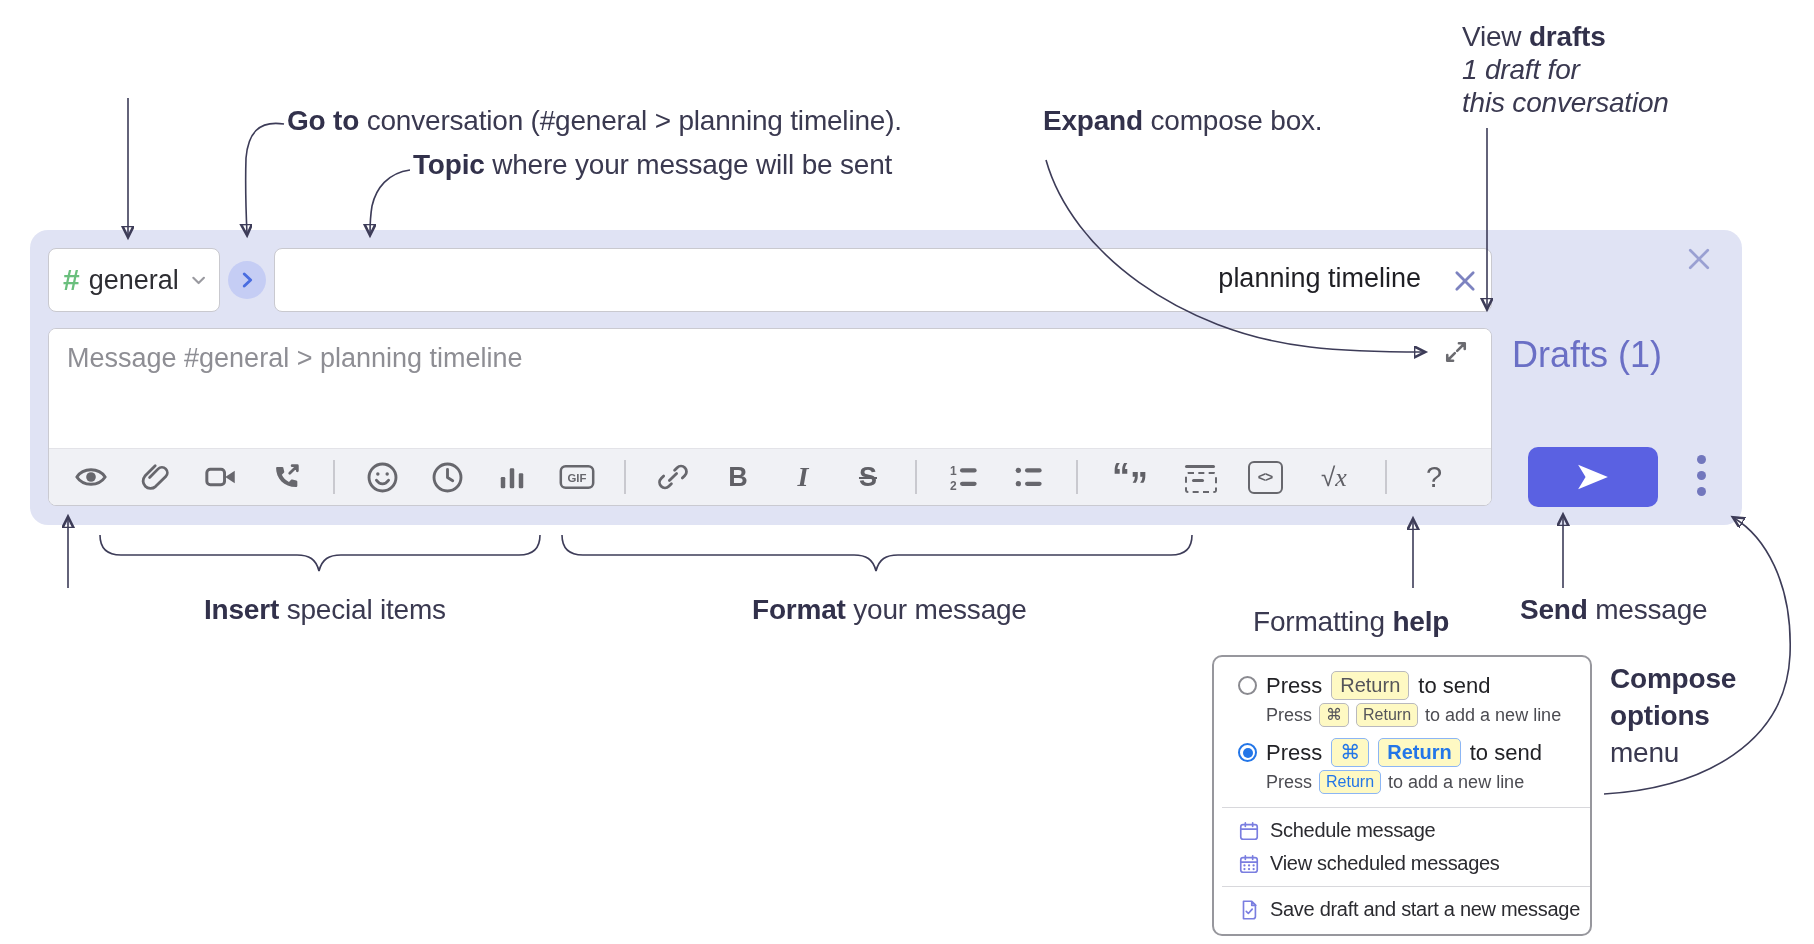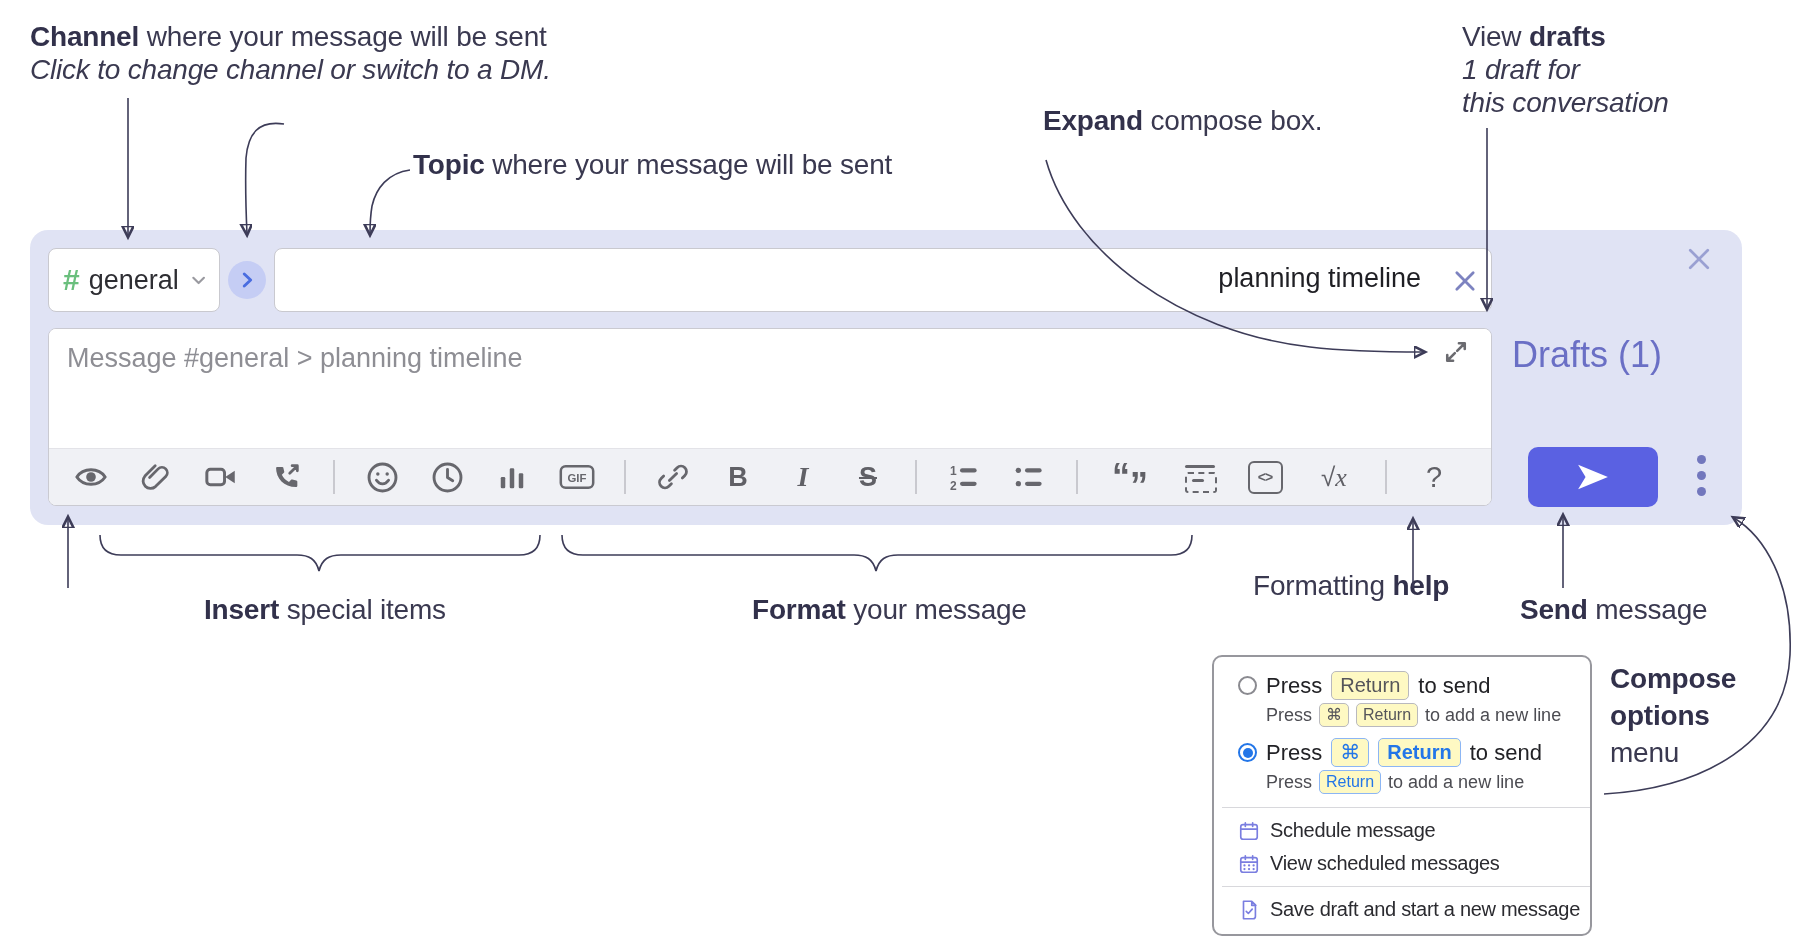--- a/index.html
+++ b/index.html
@@ -66,42 +66,41 @@
   .pdiv{border-top:1.5px solid #d8d8dc;margin:6px 0;}
   .mrow{display:flex;align-items:center;gap:10px;font-size:20px;letter-spacing:-0.3px;color:#2b2b30;
         padding:5px 6px 5px 16px;white-space:nowrap;}
   .mrow svg{stroke:#7a7ee0;stroke-width:1.8;fill:none;stroke-linecap:round;stroke-linejoin:round;flex:none;}
 </style>
 </head>
 <body>
 
 <div class="canvas">
 
-  <div class="ann" style="left:30px;top:20px">
-    <div><b>Channel</b><span> where your message will be sent</span></div>
-    <div class="it">Click to change channel or switch to a DM.</div>
+  <div class="ann" style="left:287px;top:104px">
+    <b>Go to</b><span> conversation (#general &gt; planning timeline).</span>
   </div>
   <div class="ann" style="left:413px;top:148px">
     <b>Topic</b><span> where your message will be sent</span>
   </div>
   <div class="ann" style="left:1043px;top:104px">
     <b>Expand</b><span> compose box.</span>
   </div>
   <div class="ann" style="left:1462px;top:20px">
     <div><span>View </span><b>drafts</b></div>
     <div class="it">1 draft for</div>
     <div class="it">this conversation</div>
   </div>
   <div class="ann" style="left:204px;top:593px">
     <b>Insert</b><span> special items</span>
   </div>
   <div class="ann" style="left:752px;top:593px">
     <b>Format</b><span> your message</span>
   </div>
-  <div class="ann" style="left:1253px;top:569px">
+  <div class="ann" style="left:1253px;top:605px">
     <span>Formatting </span><b>help</b>
   </div>
   <div class="ann" style="left:1520px;top:593px">
     <b>Send</b><span> message</span>
   </div>
   <div class="ann" style="left:1610px;top:660px;line-height:37px;">
     <div><b>Compose</b></div>
     <div><b>options</b></div>
     <div>menu</div>
   </div>

